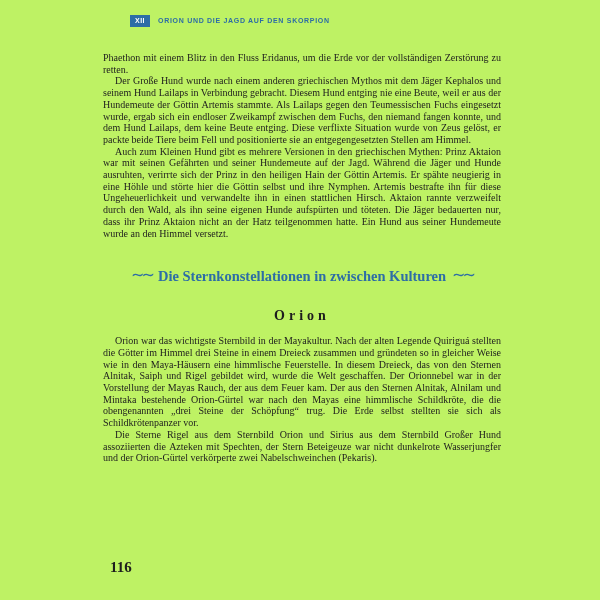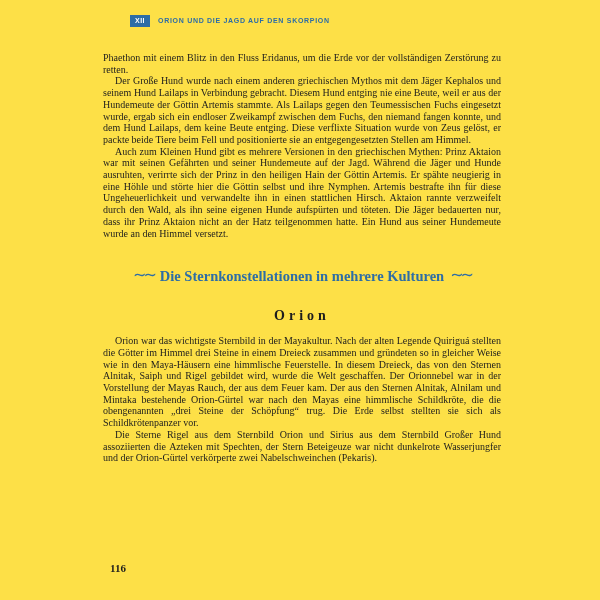--- a/index.html
+++ b/index.html
@@ -4,21 +4,21 @@
 <style>
   html, body {
     margin: 0;
     padding: 0;
     background: #ffffff;
   }
   .page {
     position: relative;
     width: 600px;
     height: 600px;
-    background: #fde047;
+    background: #bef264;
     overflow: hidden;
   }
   
   .chapter-header {
     position: absolute;
     left: 130px;
     top: 15px;
     display: flex;
     align-items: center;
     gap: 8px;
@@ -88,21 +88,21 @@
     letter-spacing: 4px;
   }
   
   .page-footer {
     position: absolute;
     left: 110px;
     top: 558px;
   }
   .pagenum {
     font-family: "Liberation Serif", serif;
-    font-size: 11px;
+    font-size: 15px;
     font-weight: bold;
     color: #1d1d1d;
   }
 </style>
 </head>
 <body>
 
 <div class="page">
 
   <header class="chapter-header">
@@ -112,21 +112,21 @@
 
   <main class="text-column">
 
     <p class="body-p">Phaethon mit einem Blitz in den Fluss Eridanus, um die Erde vor der vollständigen Zerstörung zu retten.</p>
 
     <p class="body-p indent">Der Große Hund wurde nach einem anderen griechischen Mythos mit dem Jäger Kephalos und seinem Hund Lailaps in Verbindung gebracht. Diesem Hund entging nie eine Beute, weil er aus der Hundemeute der Göttin Artemis stammte. Als Lailaps gegen den Teumessischen Fuchs eingesetzt wurde, ergab sich ein endloser Zweikampf zwischen dem Fuchs, den niemand fangen konnte, und dem Hund Lailaps, dem keine Beute entging. Diese verflixte Situation wurde von Zeus gelöst, er packte beide Tiere beim Fell und positionierte sie an entgegengesetzten Stellen am Himmel.</p>
 
     <p class="body-p indent">Auch zum Kleinen Hund gibt es mehrere Versionen in den griechischen Mythen: Prinz Aktaion war mit seinen Gefährten und seiner Hundemeute auf der Jagd. Während die Jäger und Hunde ausruhten, verirrte sich der Prinz in den heiligen Hain der Göttin Artemis. Er spähte neugierig in eine Höhle und störte hier die Göttin selbst und ihre Nymphen. Artemis bestrafte ihn für diese Ungeheuerlichkeit und verwandelte ihn in einen stattlichen Hirsch. Aktaion rannte verzweifelt durch den Wald, als ihn seine eigenen Hunde aufspürten und töteten. Die Jäger bedauerten nur, dass ihr Prinz Aktaion nicht an der Hatz teilgenommen hatte. Ein Hund aus seiner Hundemeute wurde an den Himmel versetzt.</p>
 
     <h1 class="section-heading">
-      <span class="wave-ornament">∼∼</span><span>Die Sternkonstellationen in mehrere Kulturen</span><span class="wave-ornament">∼∼</span>
+      <span class="wave-ornament">∼∼</span><span>Die Sternkonstellationen in zwischen Kulturen</span><span class="wave-ornament">∼∼</span>
     </h1>
 
     <h2 class="subheading">Orion</h2>
 
     <p class="body-p indent">Orion war das wichtigste Sternbild in der Mayakultur. Nach der alten Legende Quiriguá stellten die Götter im Himmel drei Steine in einem Dreieck zusammen und gründeten so in gleicher Weise wie in den Maya-Häusern eine himmlische Feuerstelle. In diesem Dreieck, das von den Sternen Alnitak, Saiph und Rigel gebildet wird, wurde die Welt geschaffen. Der Orionnebel war in der Vorstellung der Mayas Rauch, der aus dem Feuer kam. Der aus den Sternen Alnitak, Alnilam und Mintaka bestehende Orion-Gürtel war nach den Mayas eine himmlische Schildkröte, die die obengenannten „drei Steine der Schöpfung“ trug. Die Erde selbst stellten sie sich als Schildkrötenpanzer vor.</p>
 
     <p class="body-p indent">Die Sterne Rigel aus dem Sternbild Orion und Sirius aus dem Sternbild Großer Hund assoziierten die Azteken mit Spechten, der Stern Beteigeuze war nicht dunkelrote Wasserjungfer und der Orion-Gürtel verkörperte zwei Nabelschweinchen (Pekaris).</p>
 
   </main>
 

